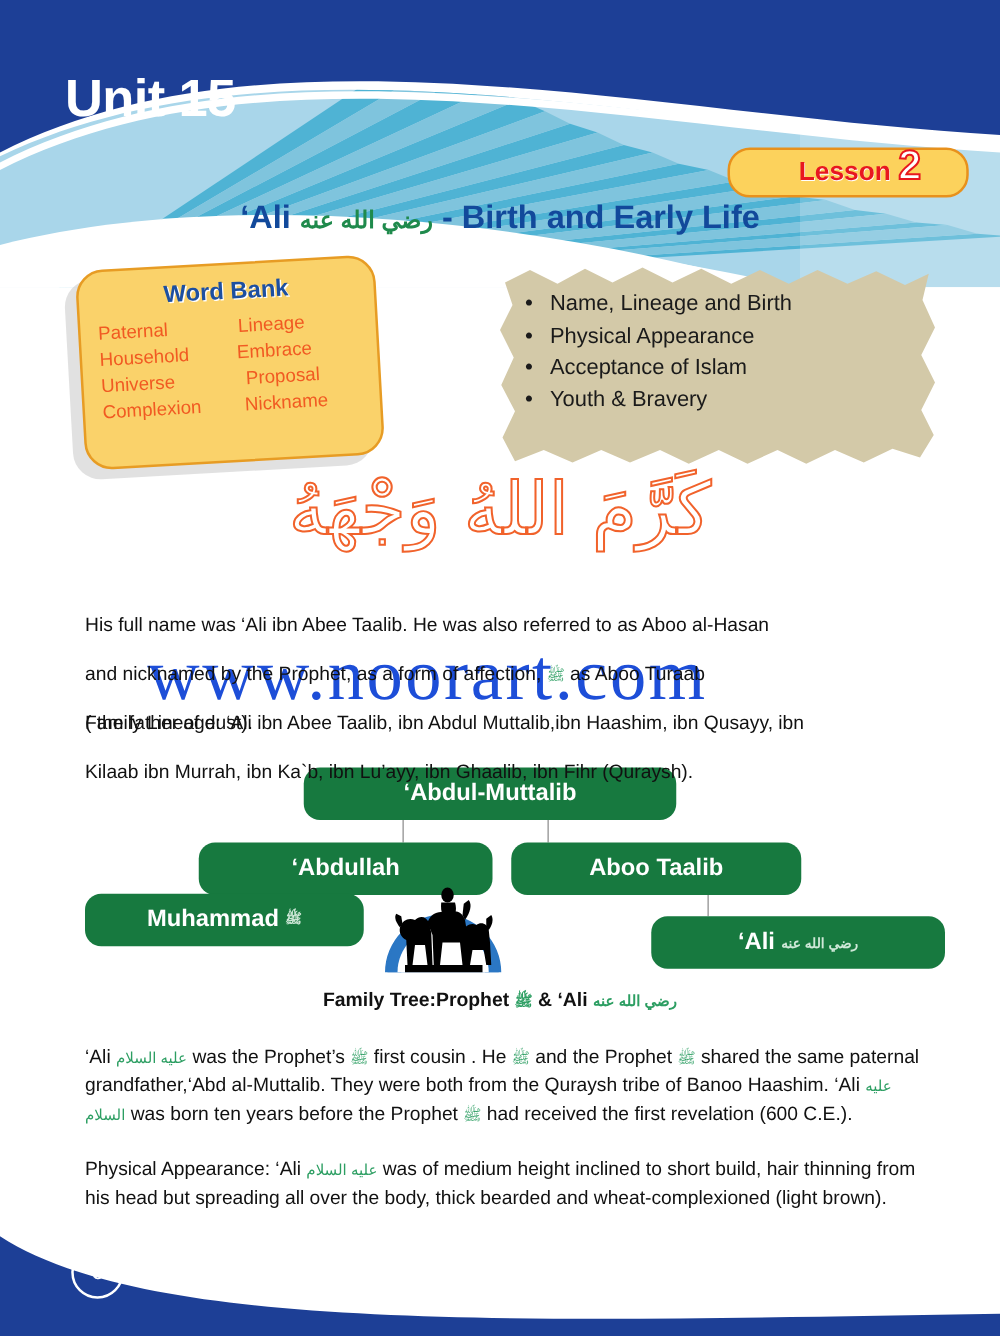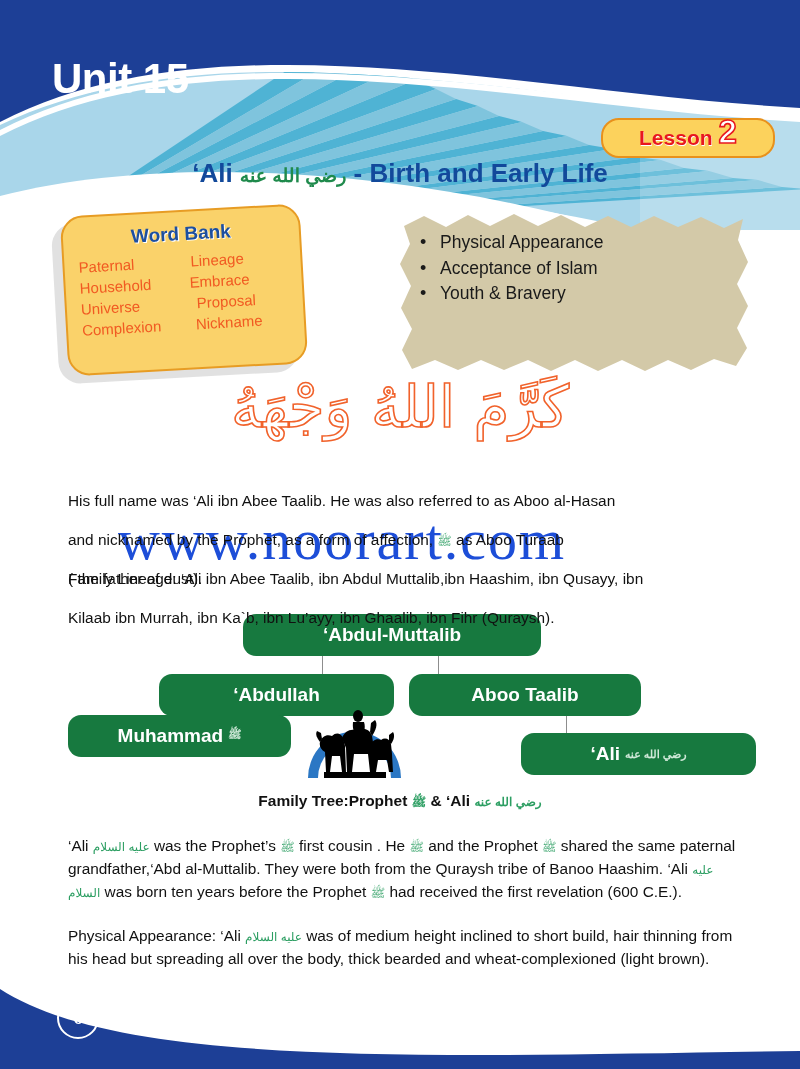--- a/index.html
+++ b/index.html
@@ -24,20 +24,21 @@
     z-index:6;
   }
 
   .lesson-badge{
     position:absolute;right:25px;top:118px;
     width:170px;height:36px;
     background:#fcd25c;border:2px solid #e8911c;
     border-radius:18px;
     display:flex;align-items:center;justify-content:center;
     z-index:7;
+    padding-left:19px;
   }
   .lesson-badge .ltext{
     color:#e8171f;font-size:21px;font-weight:bold;
     text-shadow:0.5px 0.5px 0 #fff;
   }
   .lesson-badge .lnum{
     color:#ffffff;font-size:33px;font-weight:bold;
     margin-left:6px;line-height:1;
     -webkit-text-stroke:1.6px #e8171f;
     position:relative;top:-7px;
@@ -257,20 +258,21 @@
   </div>
 
   <div class="note-wrap">
     <svg width="352" height="165" viewBox="0 0 352 165">
       <path d="M 6,14 L 26,4 L 48,15 L 70,3 L 92,14 L 116,2 L 140,14 L 163,3 L 187,15 L 210,4 L 233,15 L 256,4 L 280,15 L 303,5 L 326,16 L 345,7
                L 340,28 L 350,50 L 339,72 L 350,94 L 339,116 L 349,136 L 338,154
                L 316,147 L 293,158 L 270,148 L 247,159 L 224,148 L 200,159 L 177,148 L 153,159 L 130,148 L 106,158 L 83,148 L 60,158 L 37,148 L 14,157
                L 4,138 L 14,117 L 3,96 L 13,74 L 2,52 L 12,32 Z" fill="#d3c9a8"></path>
     </svg>
     <ul class="note-list">
+      <li>Name, Lineage and Birth</li>
       <li>Physical Appearance</li>
       <li>Acceptance of Islam</li>
       <li>Youth &amp; Bravery</li>
     </ul>
   </div>
 
   <div class="calligraphy">كَرَّمَ اللهُ وَجْهَهُ</div>
 
   <div class="watermark">www.noorart.com</div>
 

